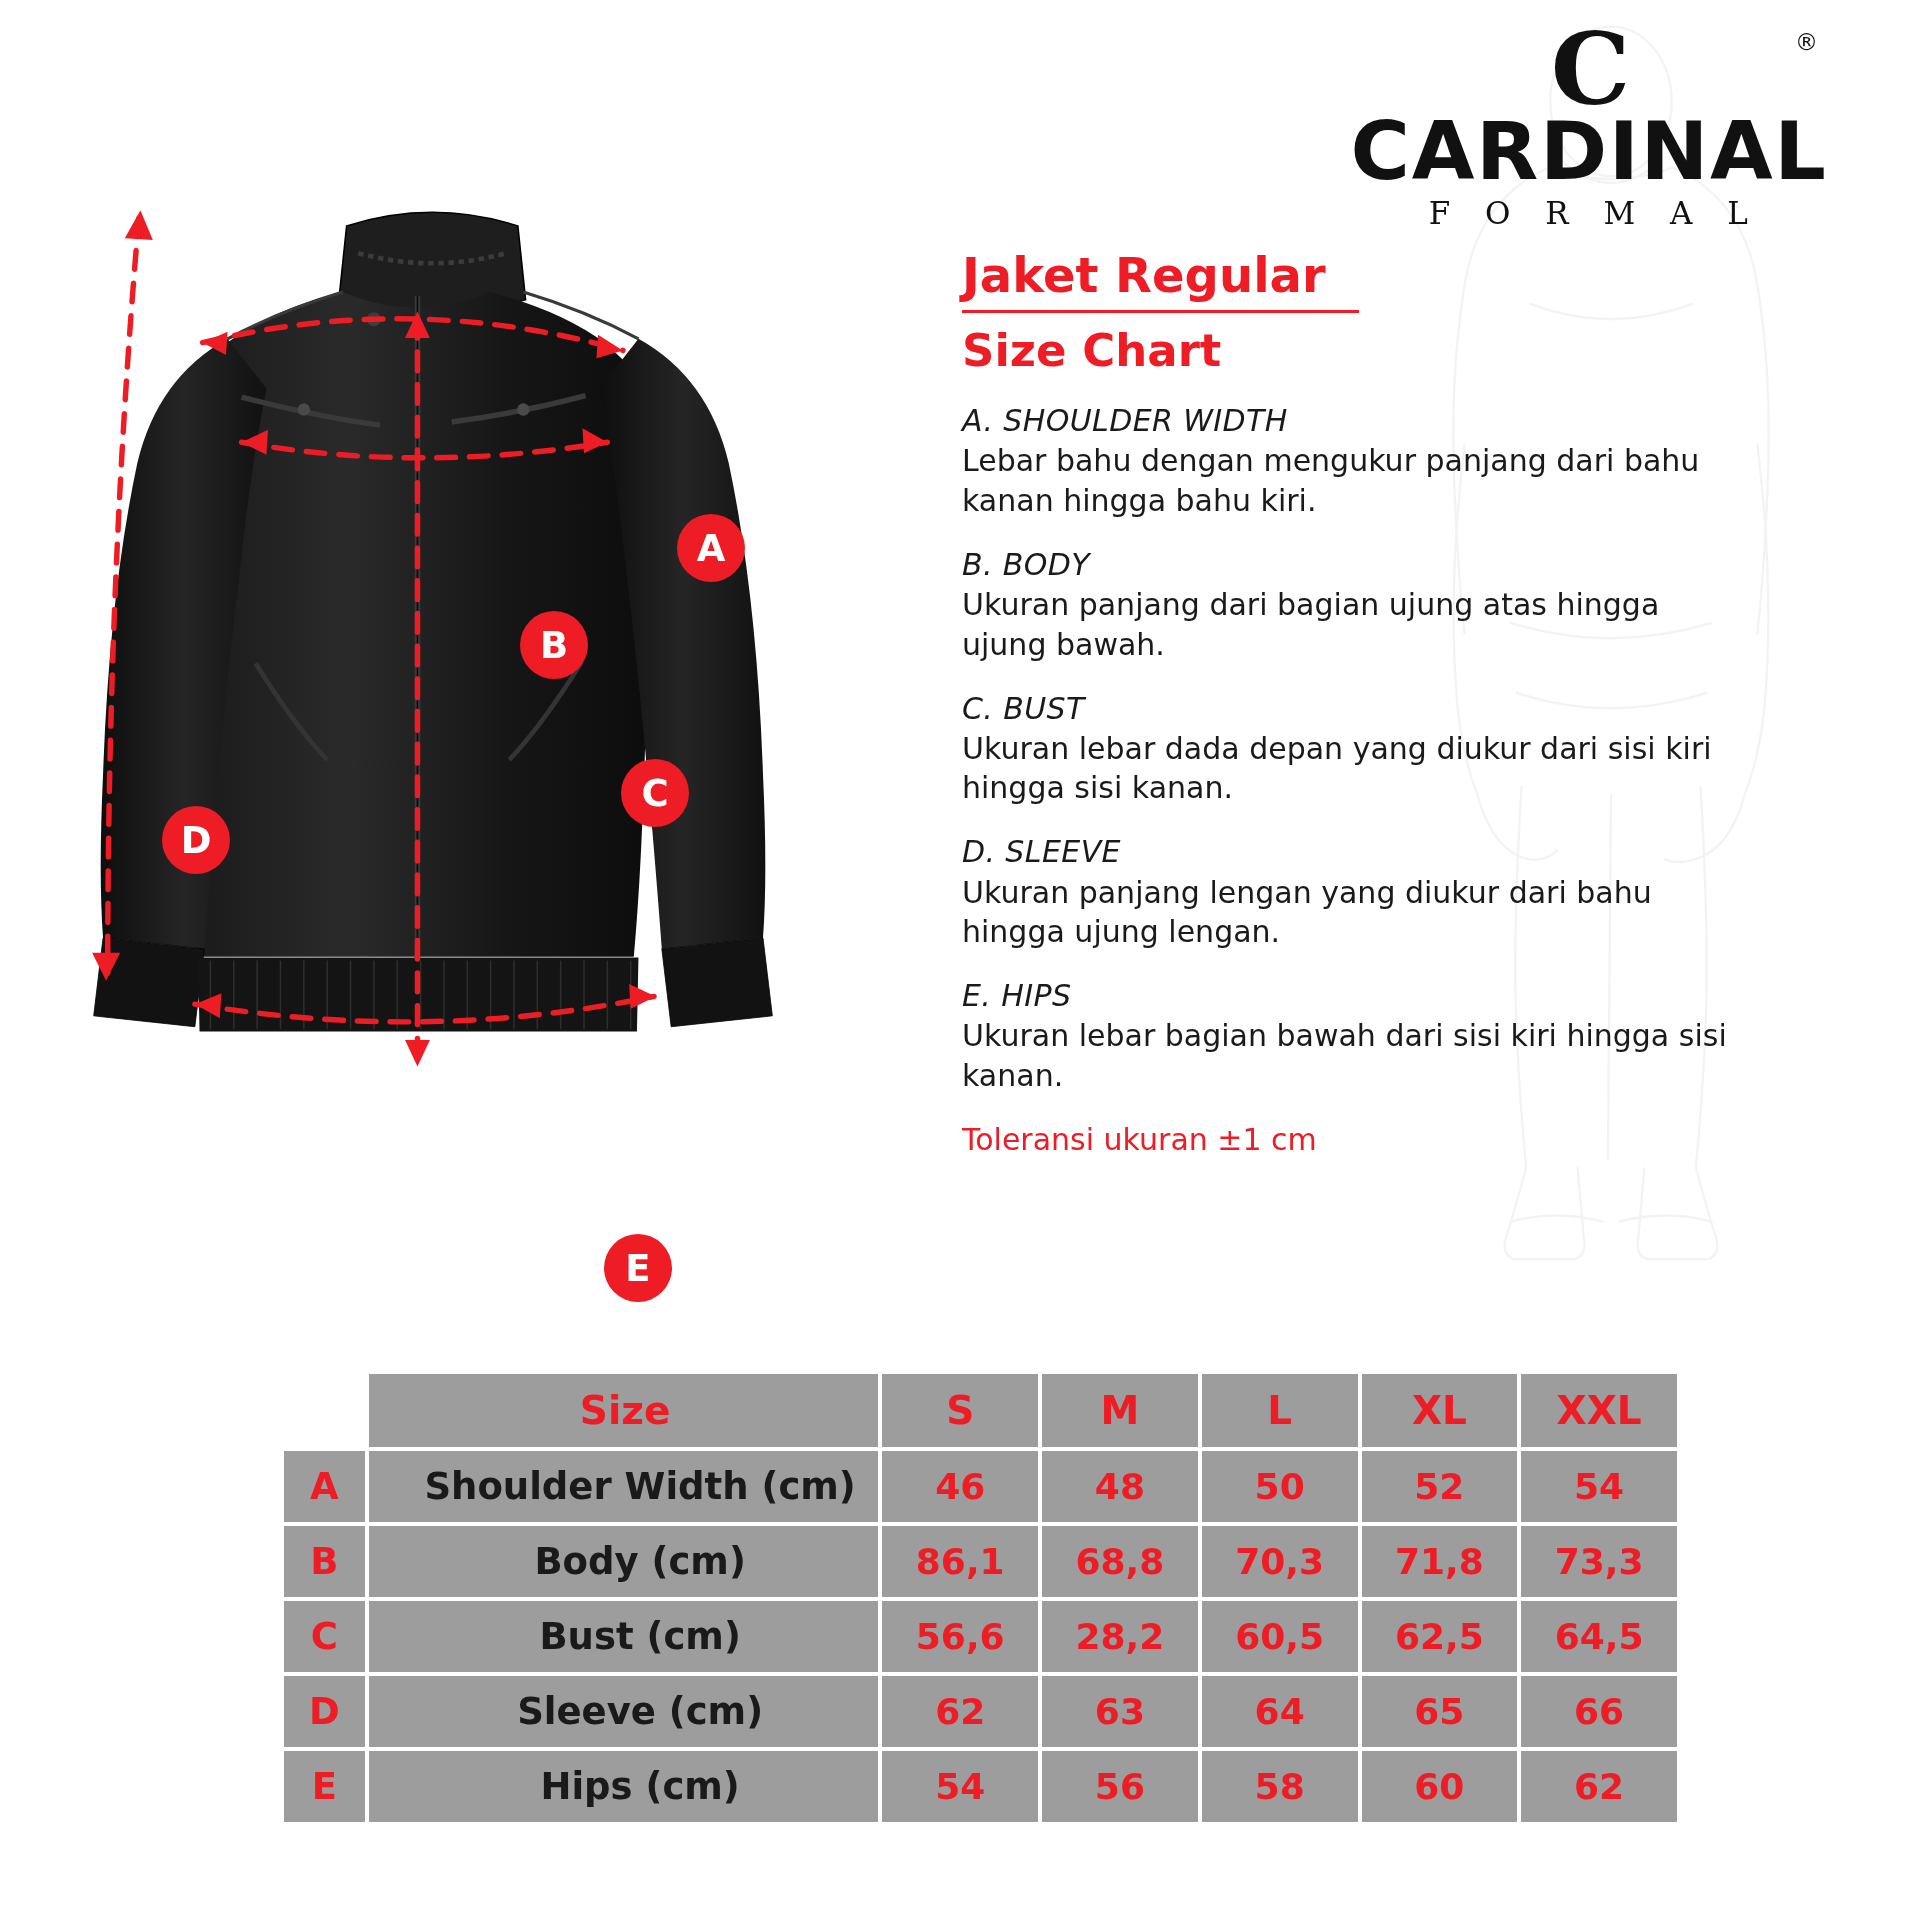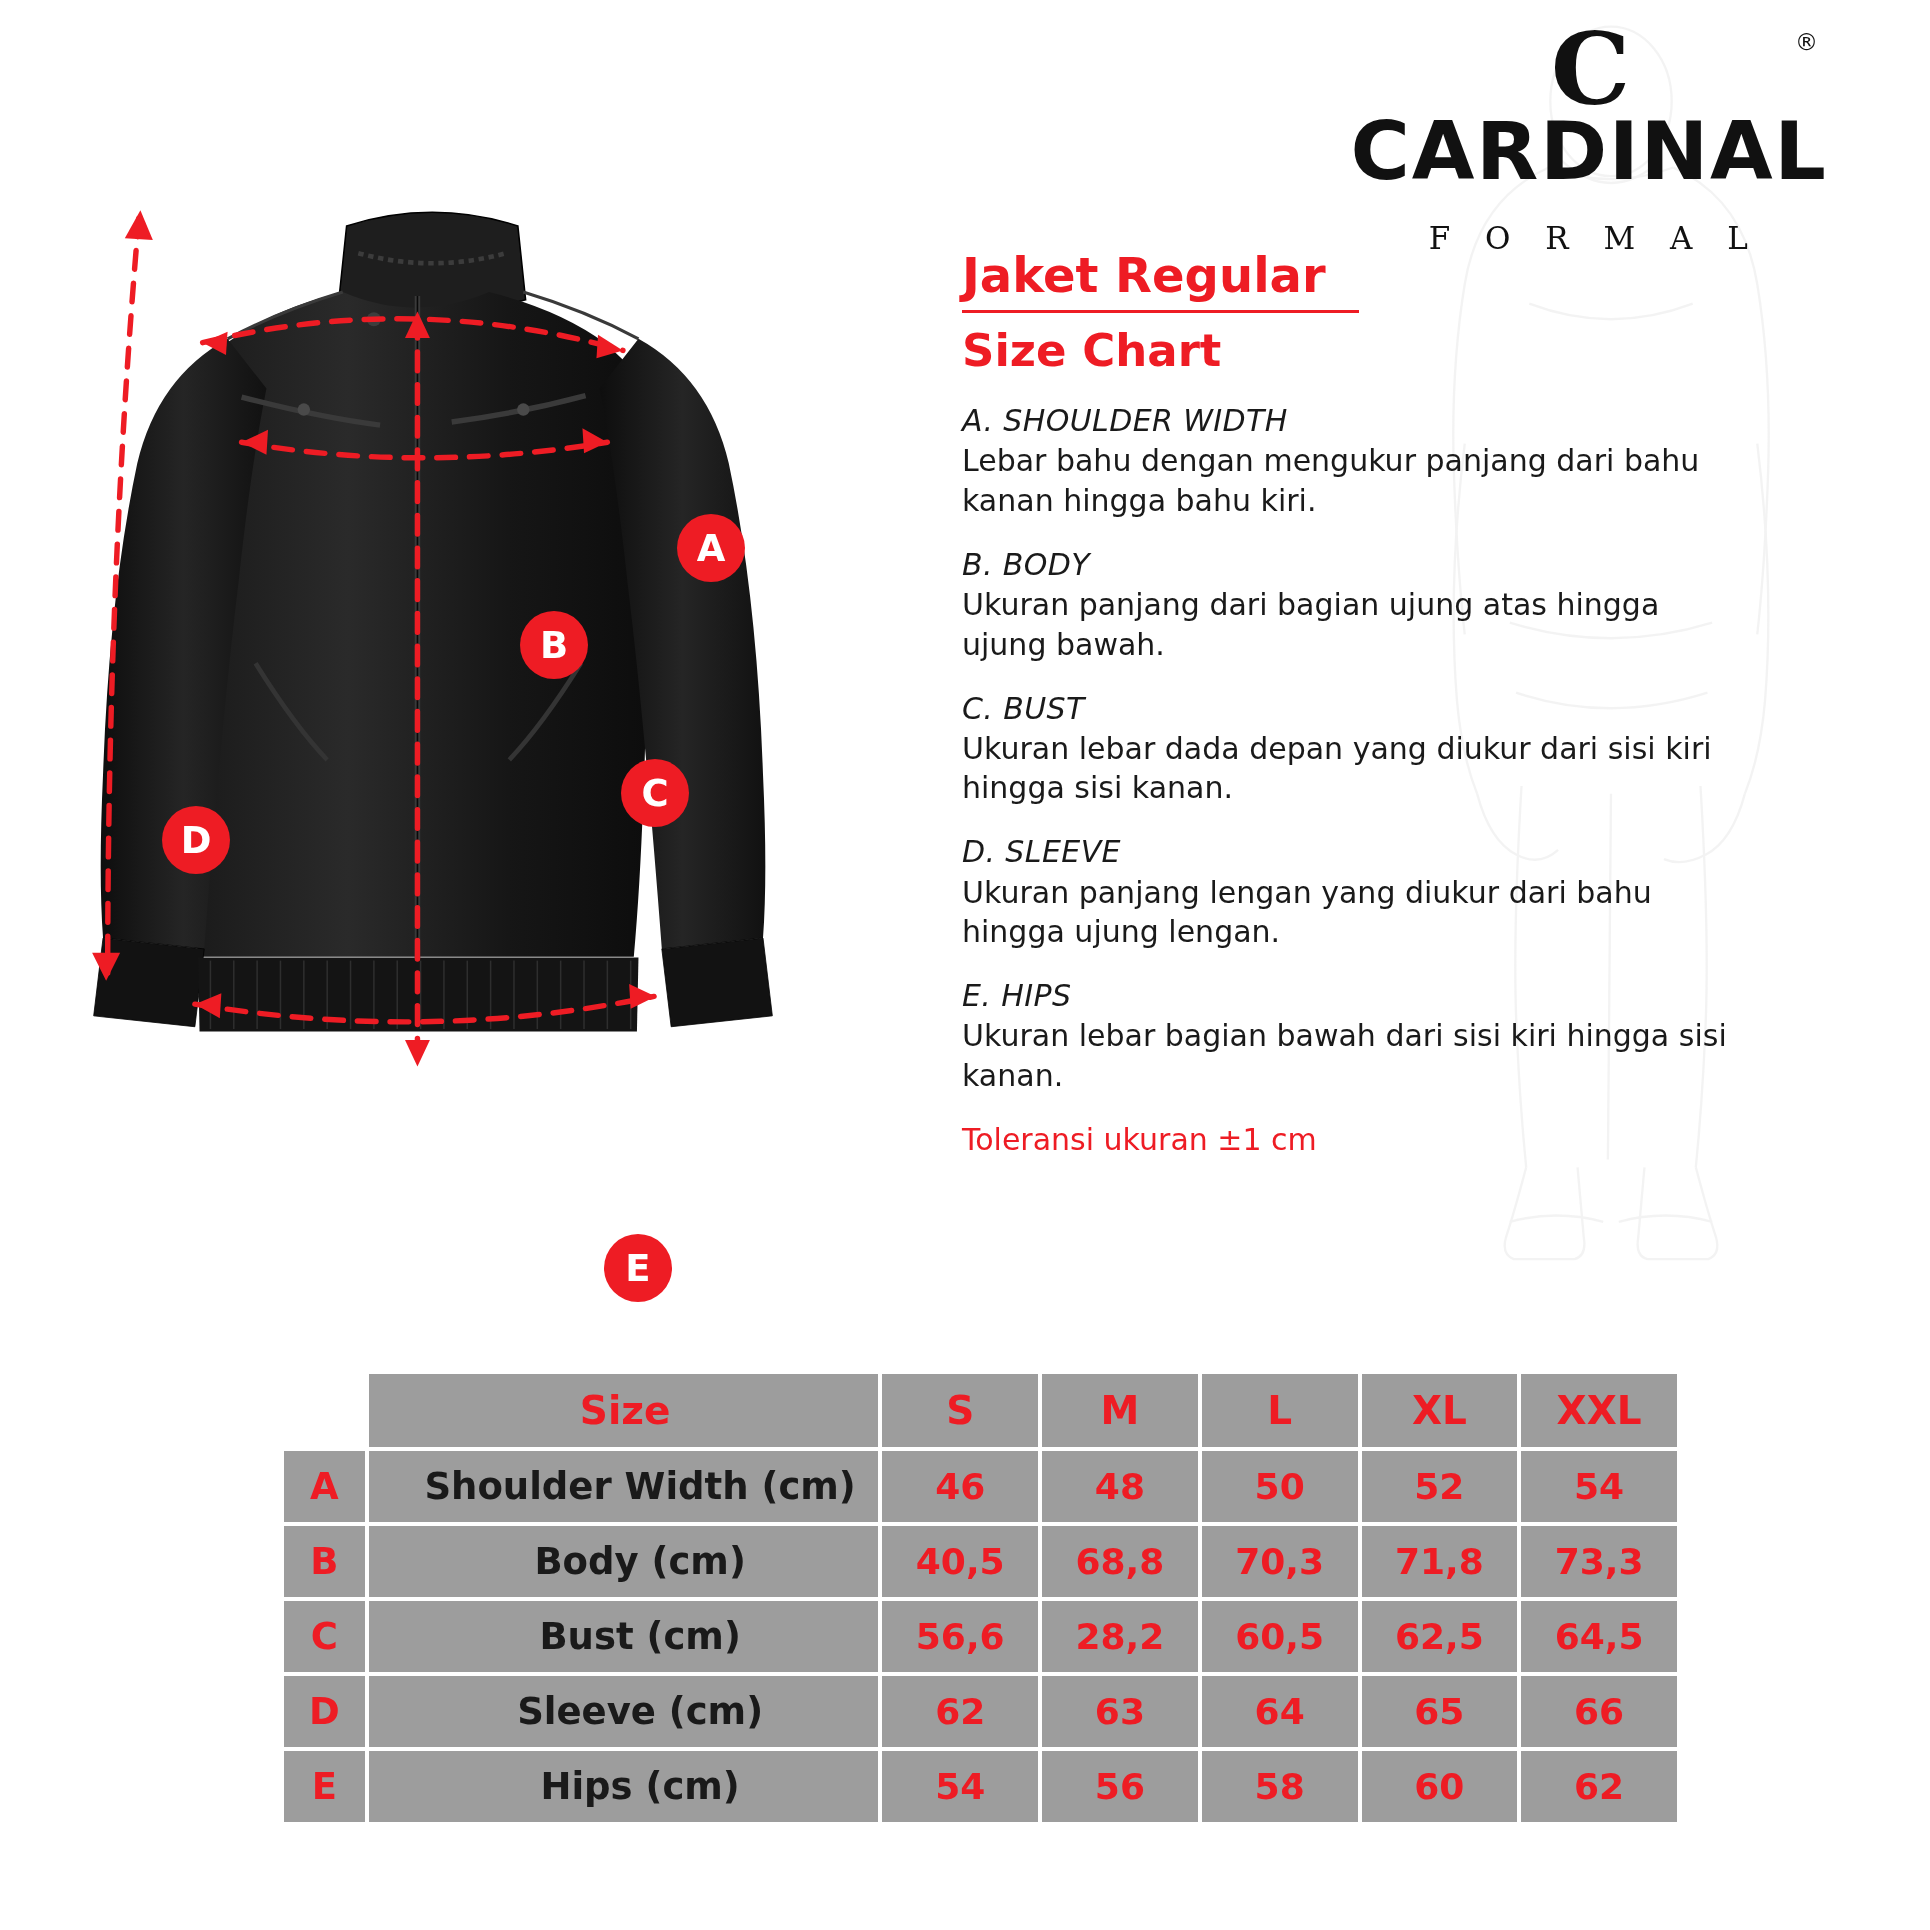--- a/index.html
+++ b/index.html
@@ -44,21 +44,21 @@
     letter-spacing:1.6px;
     color:#111;
     line-height:81px;
     margin-top:-4.7px;
   }
   .brand-sub{
     font-family:"DejaVu Serif", serif;
     font-size:31px;
     letter-spacing:12.5px;
     color:#111;
-    margin-top:28px;
+    margin-top:3px;
     margin-left:11px;
   }
   
   .ghost{
     position:absolute;
     right:101px;
     top:7.8px;
     width:436px;height:1276px;
     opacity:0.30;
     pointer-events:none;
@@ -365,21 +365,21 @@
           <td class="label">Shoulder Width (cm)</td>
           <td class="val">46</td>
           <td class="val">48</td>
           <td class="val">50</td>
           <td class="val">52</td>
           <td class="val">54</td>
         </tr>
         <tr>
           <td class="rowkey">B</td>
           <td class="label">Body (cm)</td>
-          <td class="val">40,5</td>
+          <td class="val">86,1</td>
           <td class="val">68,8</td>
           <td class="val">70,3</td>
           <td class="val">71,8</td>
           <td class="val">73,3</td>
         </tr>
         <tr>
           <td class="rowkey">C</td>
           <td class="label">Bust (cm)</td>
           <td class="val">56,6</td>
           <td class="val">28,2</td>

